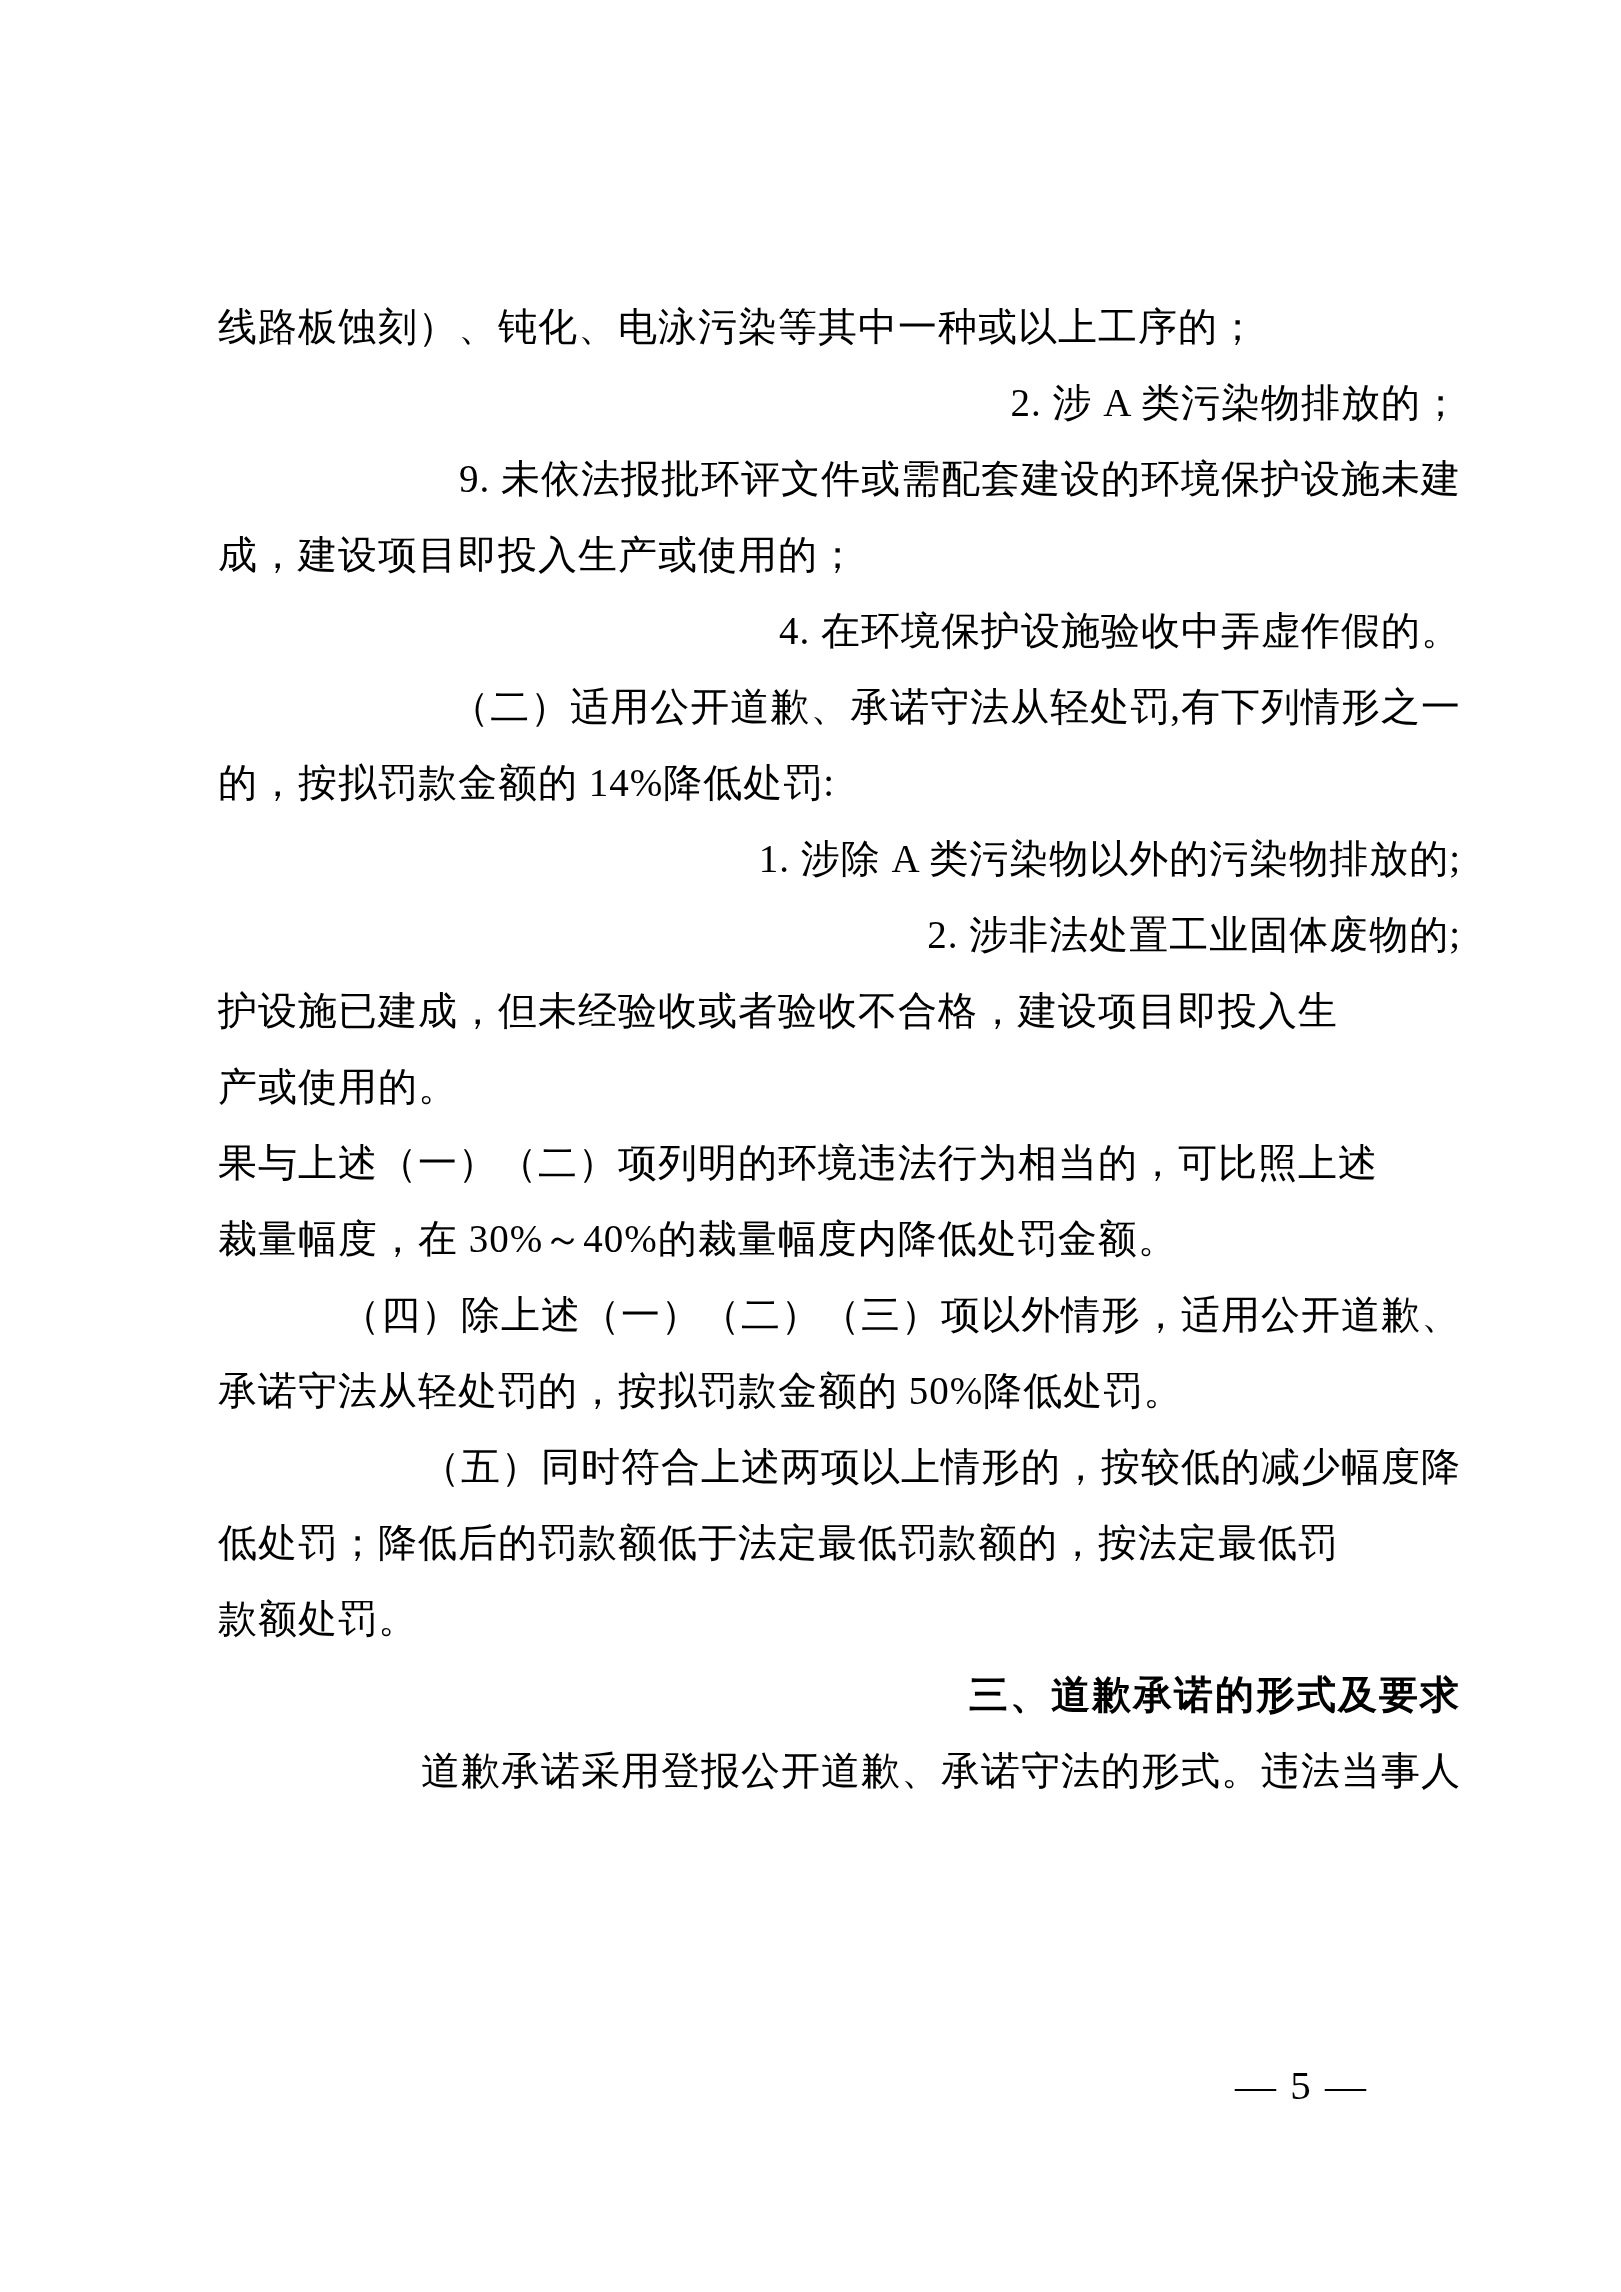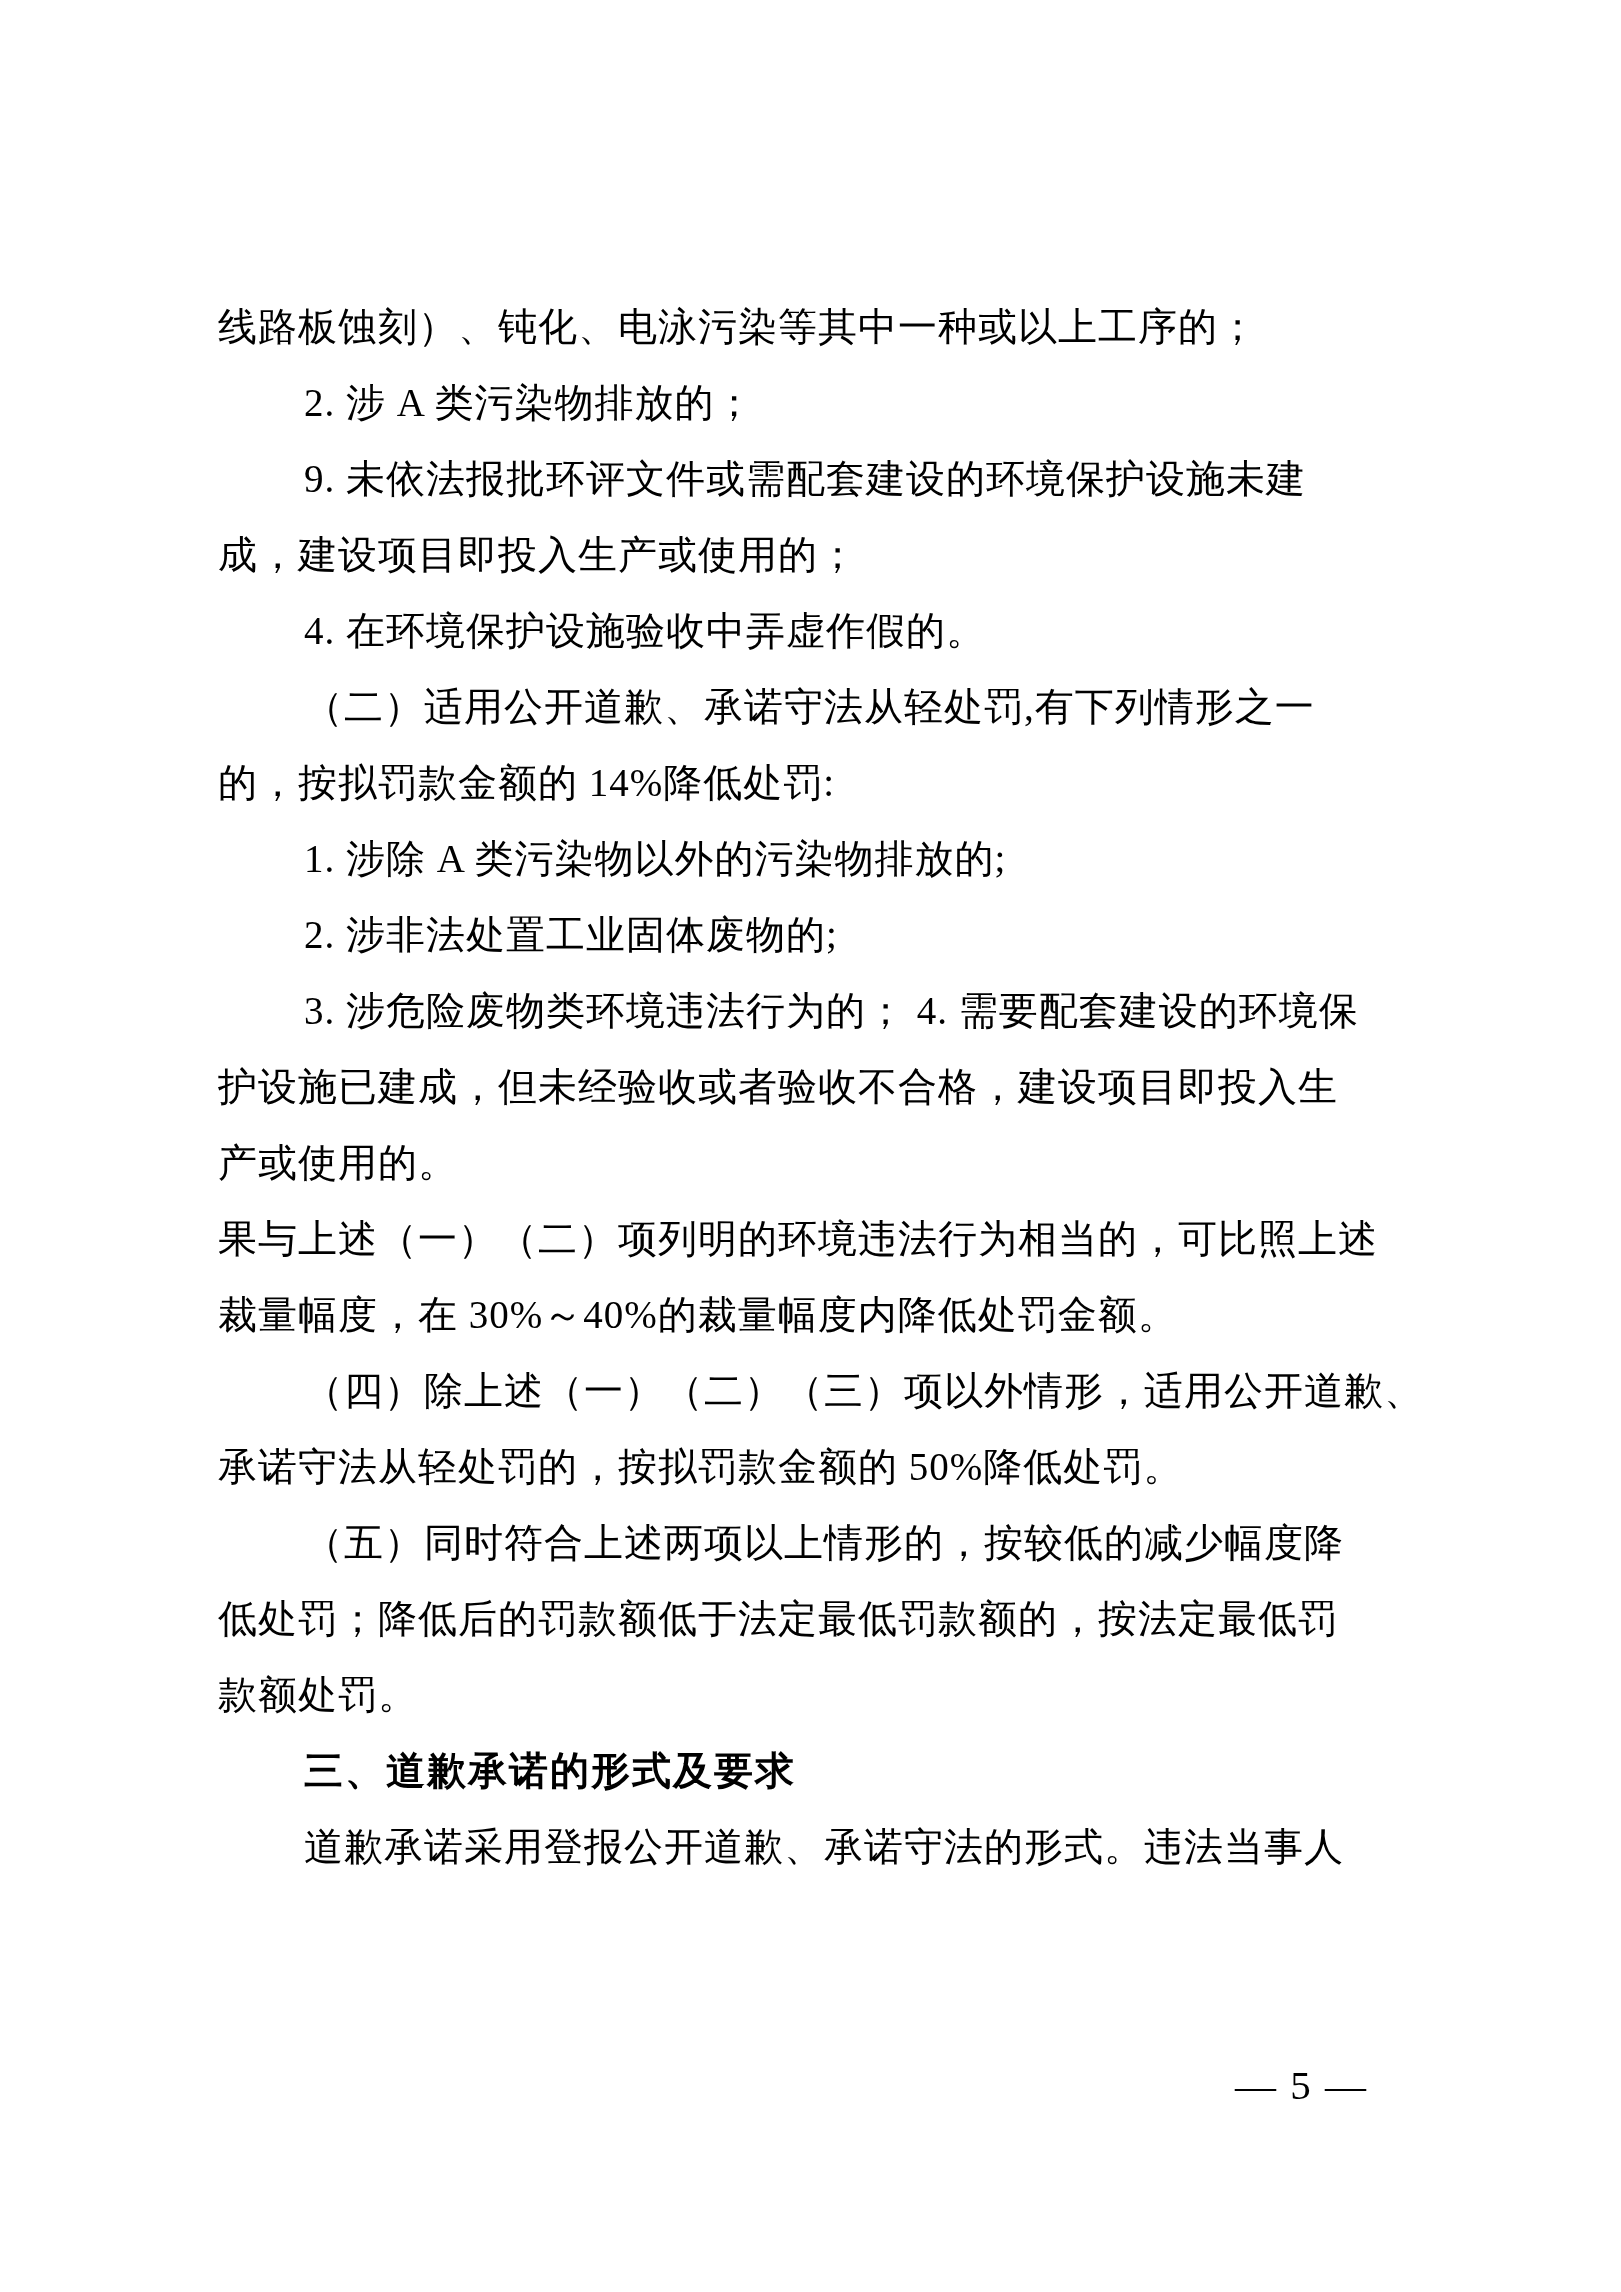--- a/index.html
+++ b/index.html
@@ -28,20 +28,21 @@
   }
   .line {
     height: 76px;
     line-height: 76px;
     font-size: 39px;
     letter-spacing: 1px;
     white-space: nowrap;
   }
   .line.indent {
     padding-left: 86px;
+    text-align: right;
   }
   .line.heading {
     font-weight: bold;
     font-family: "Liberation Sans", "DejaVu Sans", sans-serif;
     letter-spacing: 2px;
   }
   .page-number {
     position: absolute;
     top: 2062px;
     left: 1235px;
@@ -58,21 +59,20 @@
   <main class="doc-text">
       <div class="line">线路板蚀刻）、钝化、电泳污染等其中一种或以上工序的；</div>
       <div class="line indent">2. 涉 A 类污染物排放的；</div>
       <div class="line indent">9. 未依法报批环评文件或需配套建设的环境保护设施未建</div>
       <div class="line">成，建设项目即投入生产或使用的；</div>
       <div class="line indent">4. 在环境保护设施验收中弄虚作假的。</div>
       <div class="line indent">（二）适用公开道歉、承诺守法从轻处罚,有下列情形之一</div>
       <div class="line">的，按拟罚款金额的 14%降低处罚:</div>
       <div class="line indent">1. 涉除 A 类污染物以外的污染物排放的;</div>
       <div class="line indent">2. 涉非法处置工业固体废物的;</div>
-      <div class="line indent">3. 涉危险废物类环境违法行为的； 4. 需要配套建设的环境保</div>
       <div class="line">护设施已建成，但未经验收或者验收不合格，建设项目即投入生</div>
       <div class="line">产或使用的。</div>
       <div class="line">果与上述（一）（二）项列明的环境违法行为相当的，可比照上述</div>
       <div class="line">裁量幅度，在 30%～40%的裁量幅度内降低处罚金额。</div>
       <div class="line indent">（四）除上述（一）（二）（三）项以外情形，适用公开道歉、</div>
       <div class="line">承诺守法从轻处罚的，按拟罚款金额的 50%降低处罚。</div>
       <div class="line indent">（五）同时符合上述两项以上情形的，按较低的减少幅度降</div>
       <div class="line">低处罚；降低后的罚款额低于法定最低罚款额的，按法定最低罚</div>
       <div class="line">款额处罚。</div>
       <div class="line indent heading">三、道歉承诺的形式及要求</div>

